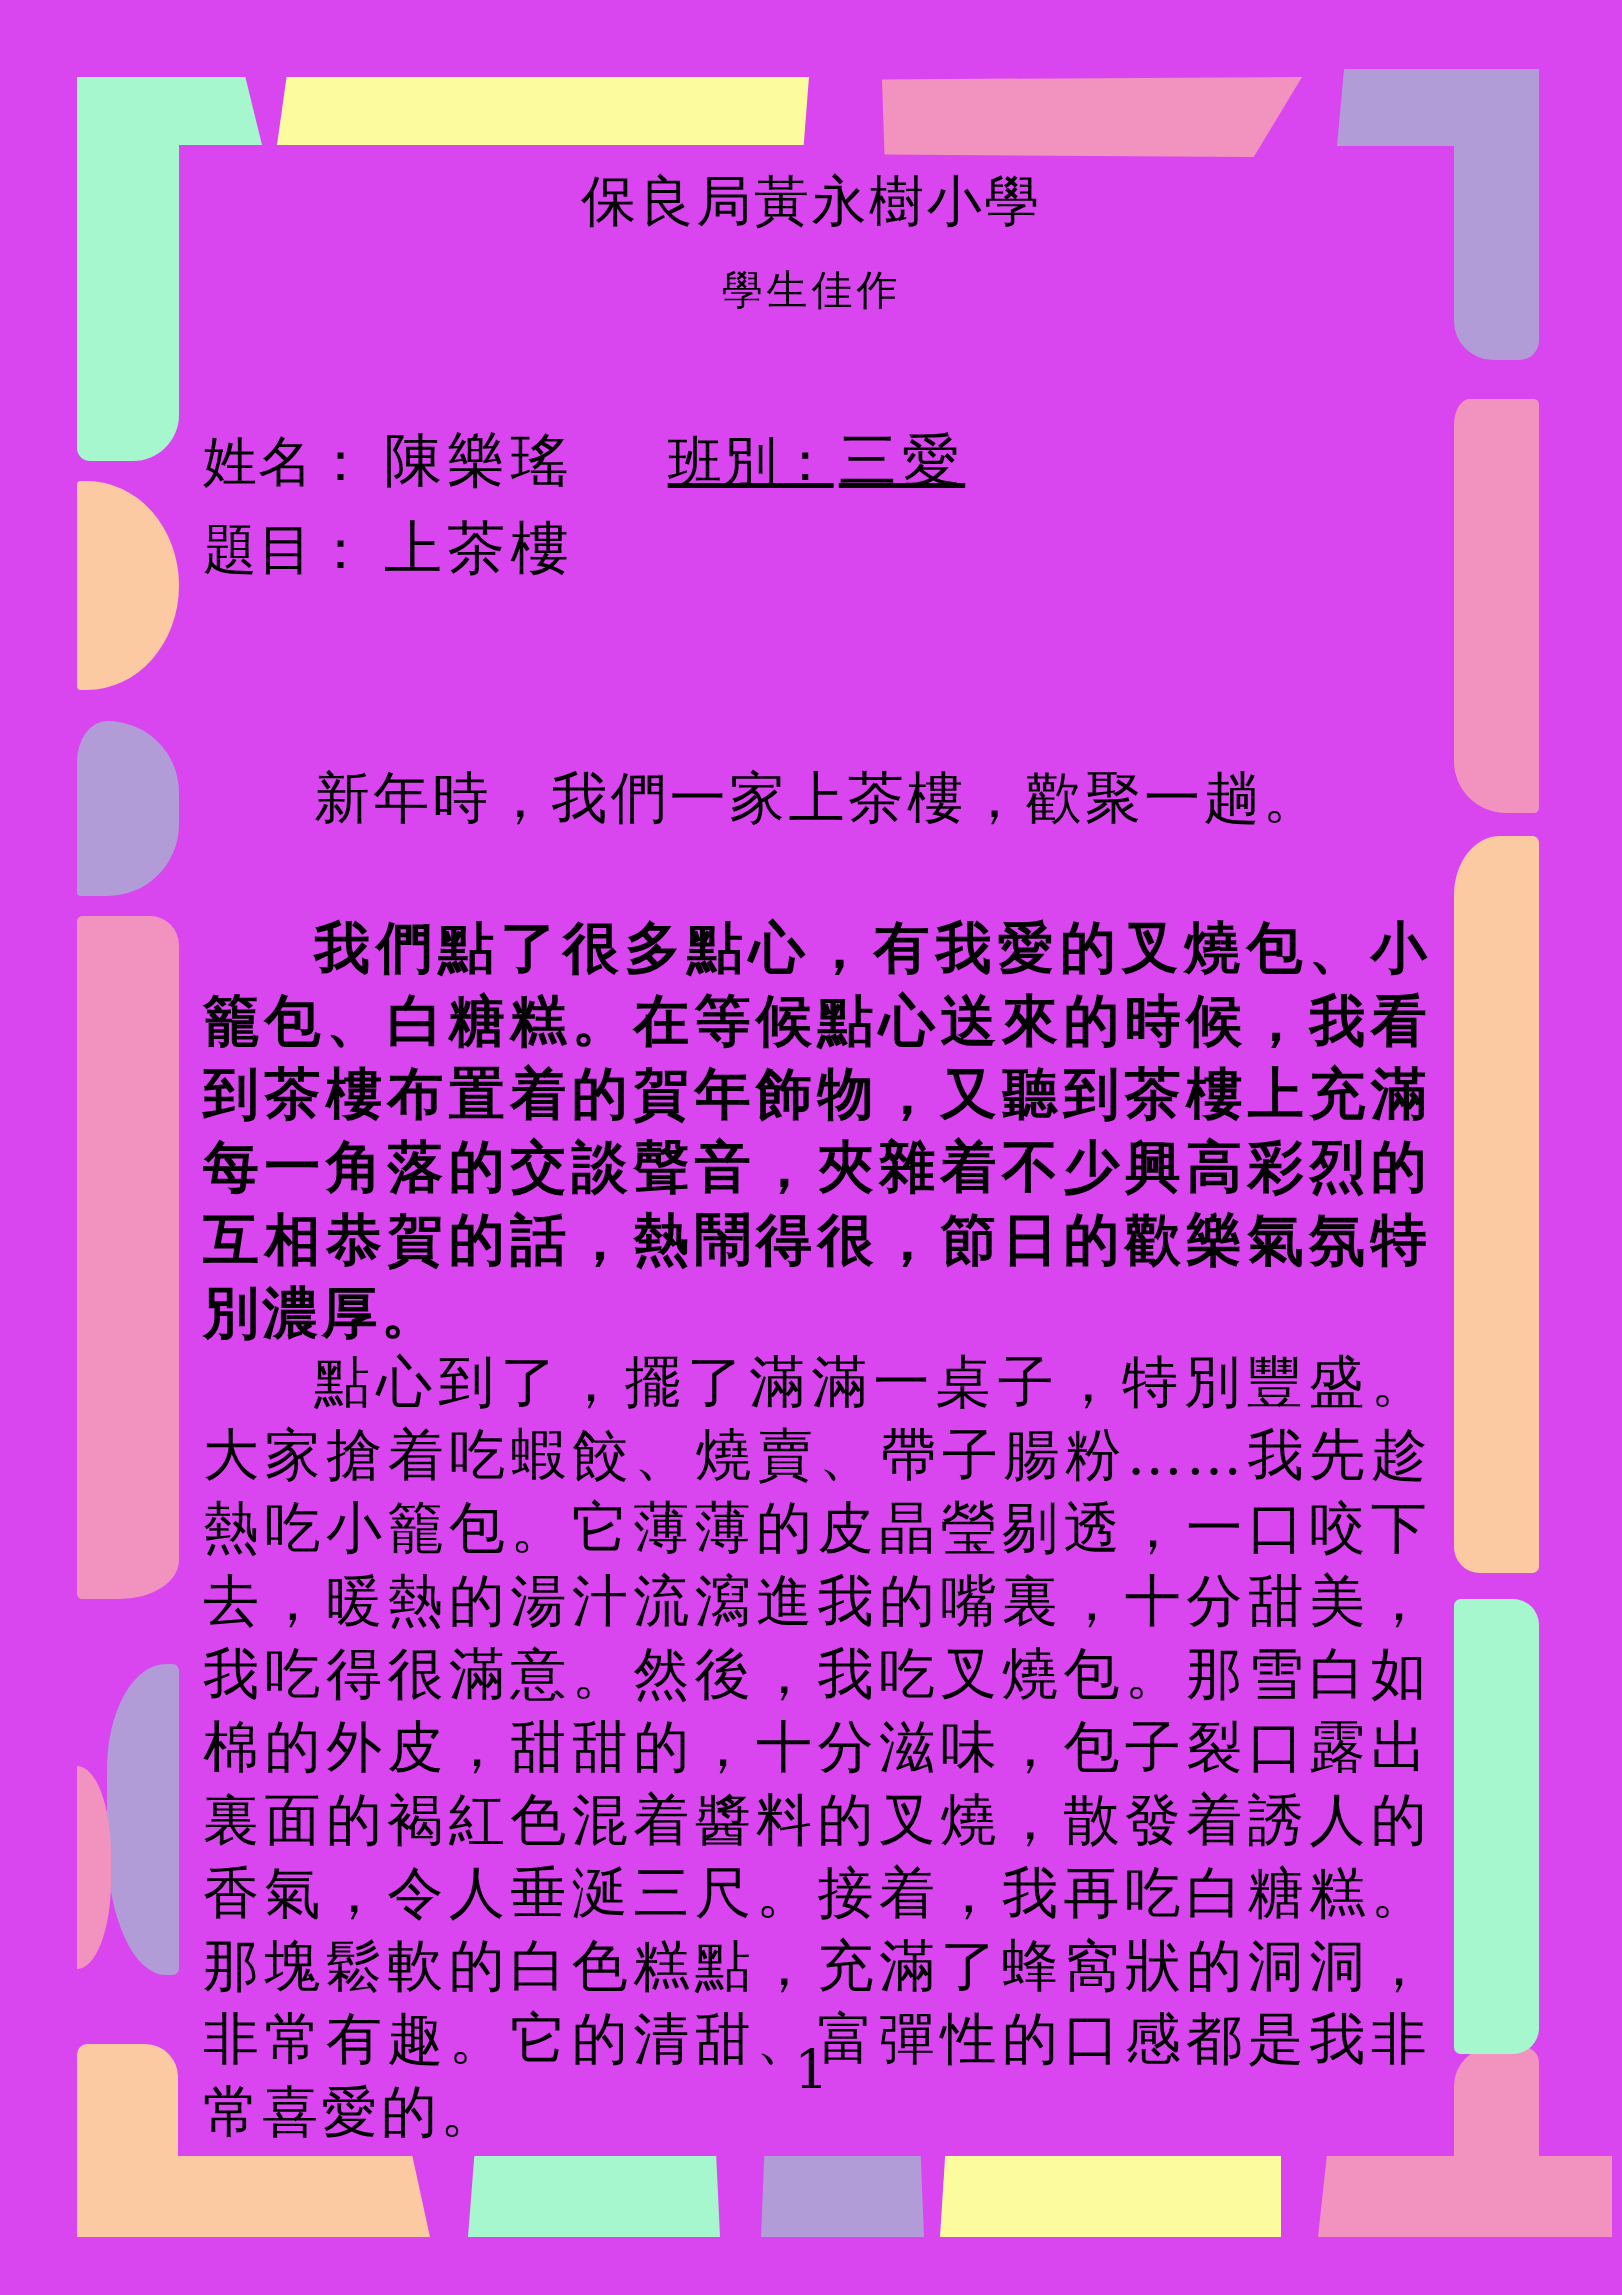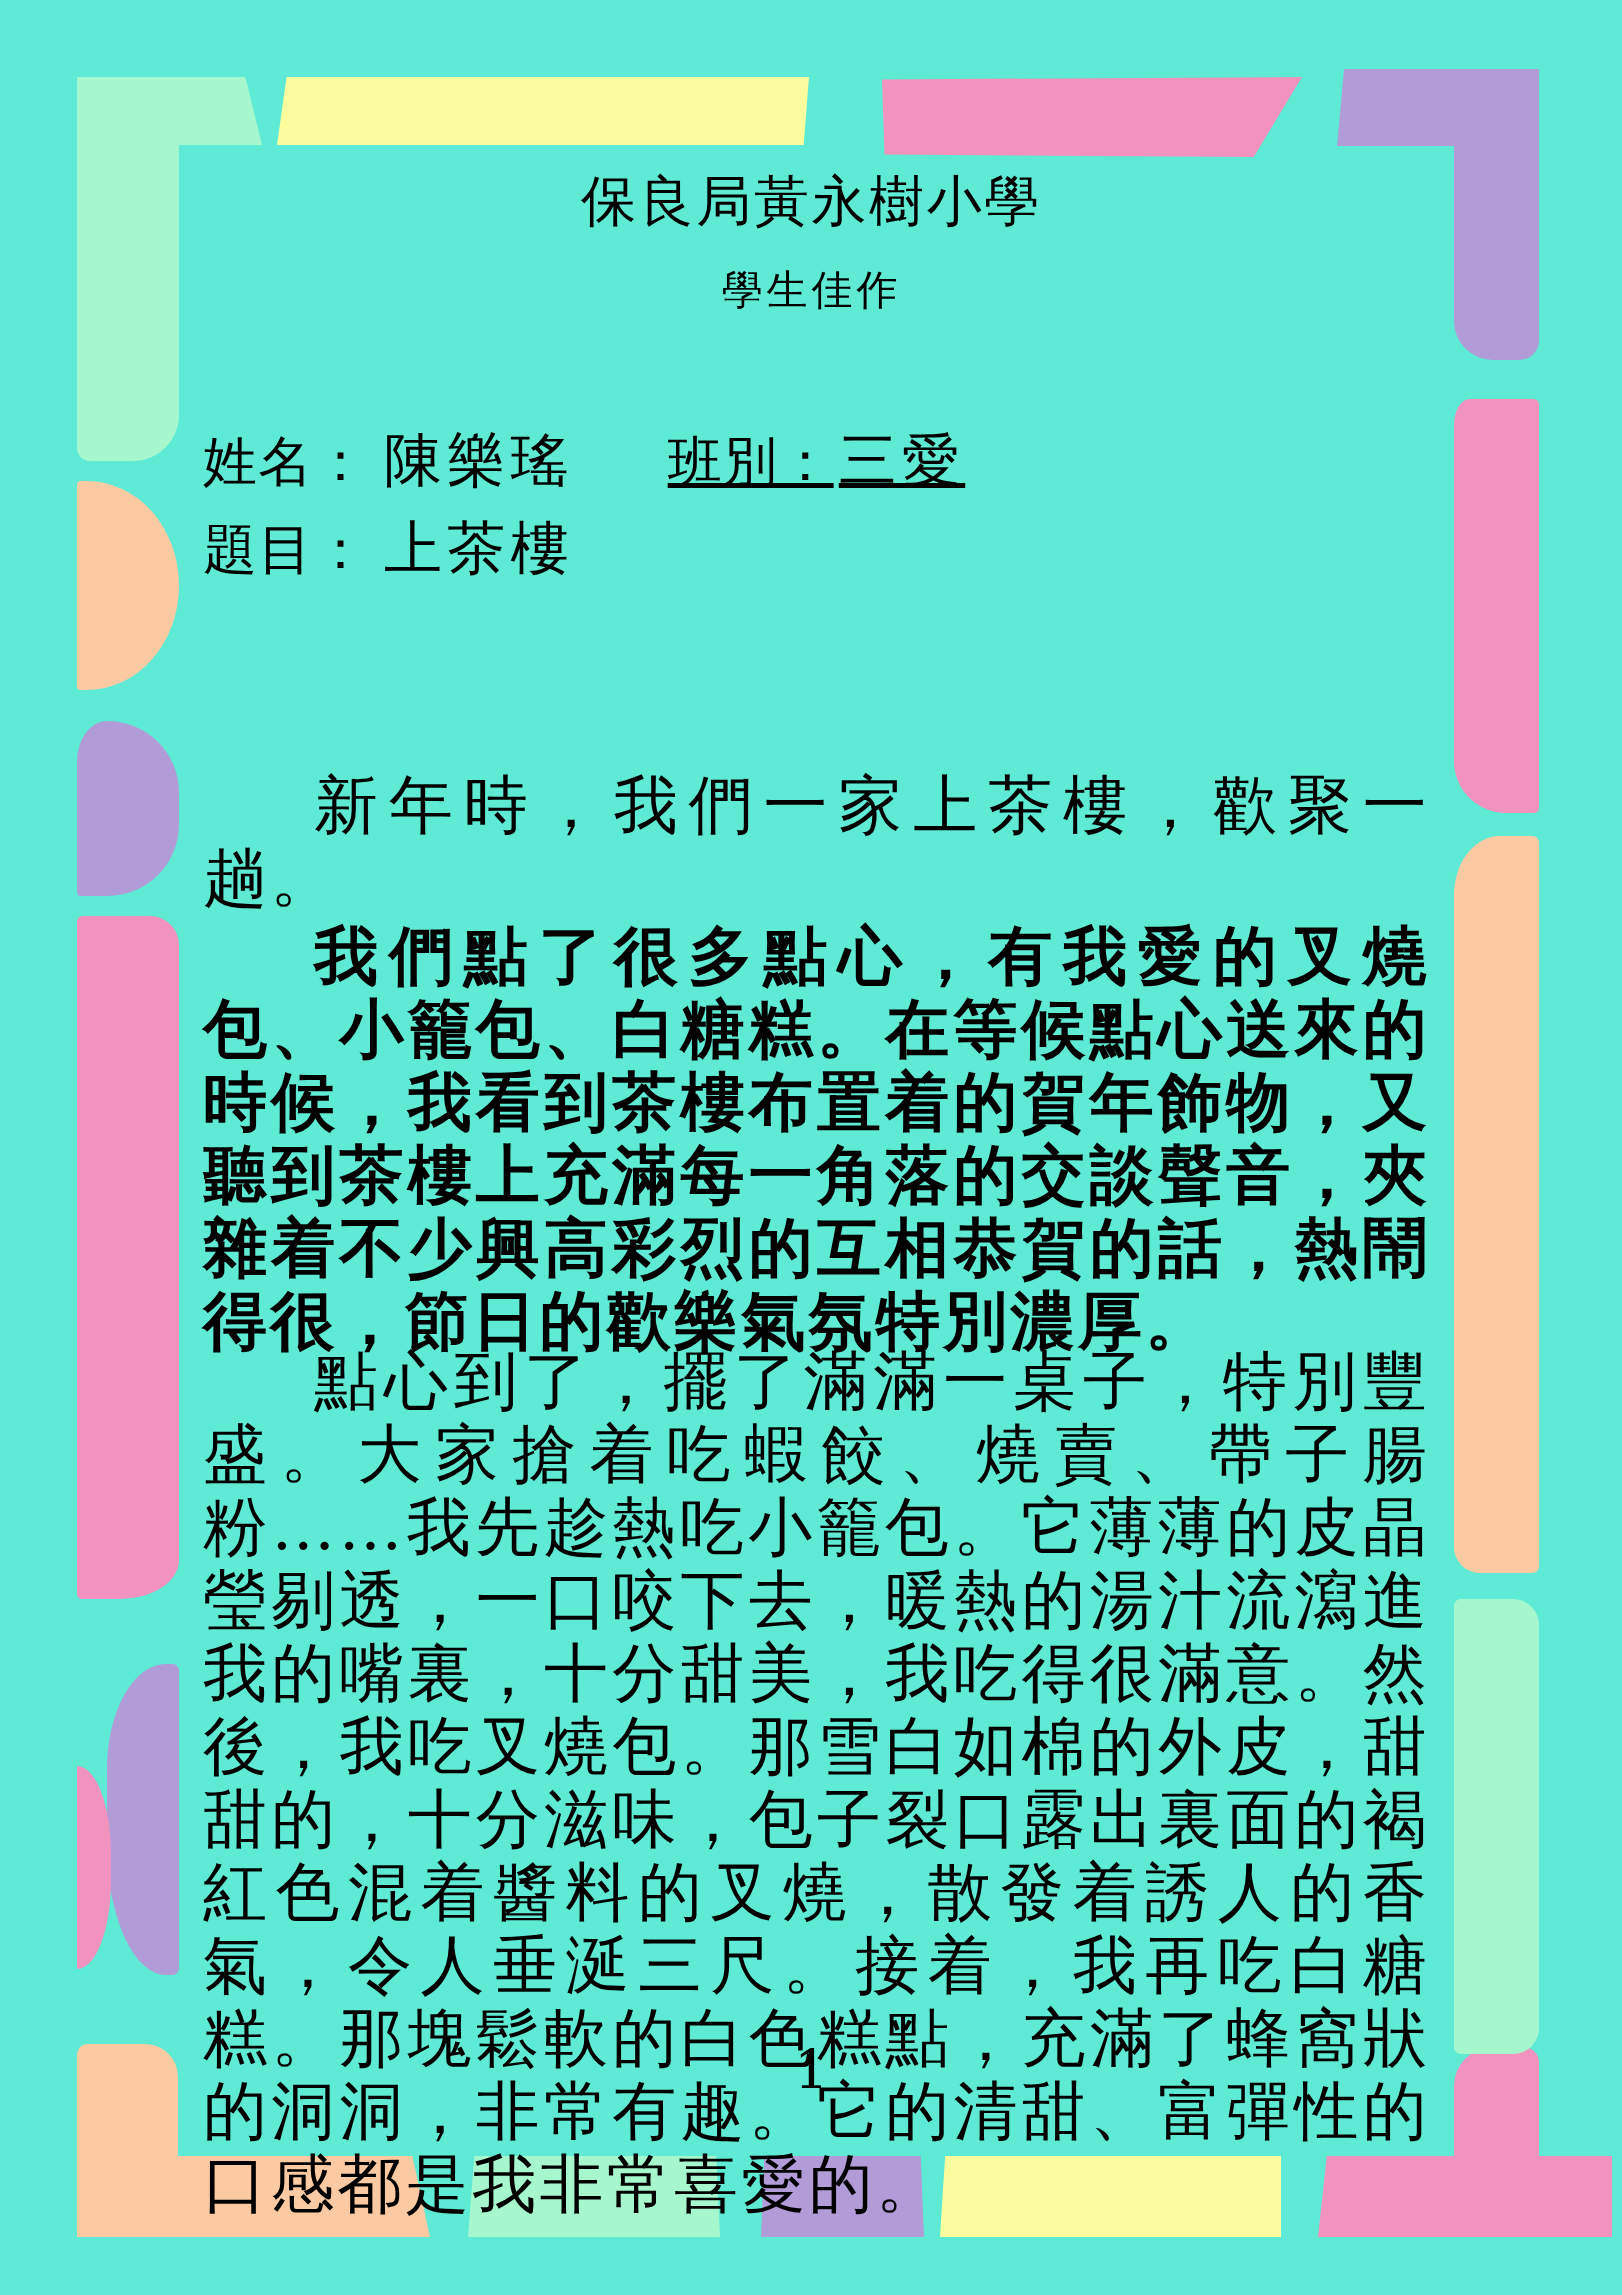--- a/index.html
+++ b/index.html
@@ -1,19 +1,19 @@
 <!DOCTYPE html>
 <html style="font-size:10.5px"><head>
 <meta charset="utf-8">
 <style>
   html,body{margin:0;padding:0;background:#ffffff;}
   .page{
     position:relative;
     width:1623px;height:2295px;
-    background:#5eead4;
+    background:#d946ef;
     overflow:hidden;
     font-family:"Liberation Sans","DejaVu Sans",sans-serif;
   }
   
   .blob{position:absolute;}
   .mint{background:#a6f7cd;}
   .yellow{background:#fcfc9e;}
   .pink{background:#f293bf;}
   .purple{background:#b19cd8;}
   .peach{background:#fccaa2;}
@@ -84,21 +84,21 @@
   }
   .meta{position:absolute;top:424px;left:203px;width:1223px;}
   .meta-row{display:flex;align-items:baseline;line-height:73px;font-size:54px;gap:10px;}
   .meta-row + .meta-row{margin-top:14.4px;}
   .meta-label{font-size:54px;letter-spacing:1.3px;}
   .meta-value{font-size:58px;letter-spacing:5.2px;margin-left:5.2px;}
   .class-group{margin-left:84px;display:flex;align-items:baseline;text-decoration:underline;}
 
   .essay-p{
     position:absolute;left:203px;width:1227px;
-    font-size:64px;line-height:73px;letter-spacing:3.3px;
+    font-size:56px;line-height:73px;letter-spacing:3.3px;
     text-align:justify;text-indent:111px;
     line-break:strict;
   }
   .p1{top:705px;}
   .p2{top:855px;font-weight:bold;}
   .p3{top:1307px;margin-top:38px;}
 
   .page-number{
     position:absolute;top:2039px;left:0;width:100%;
     text-align:center;font-size:54px;

